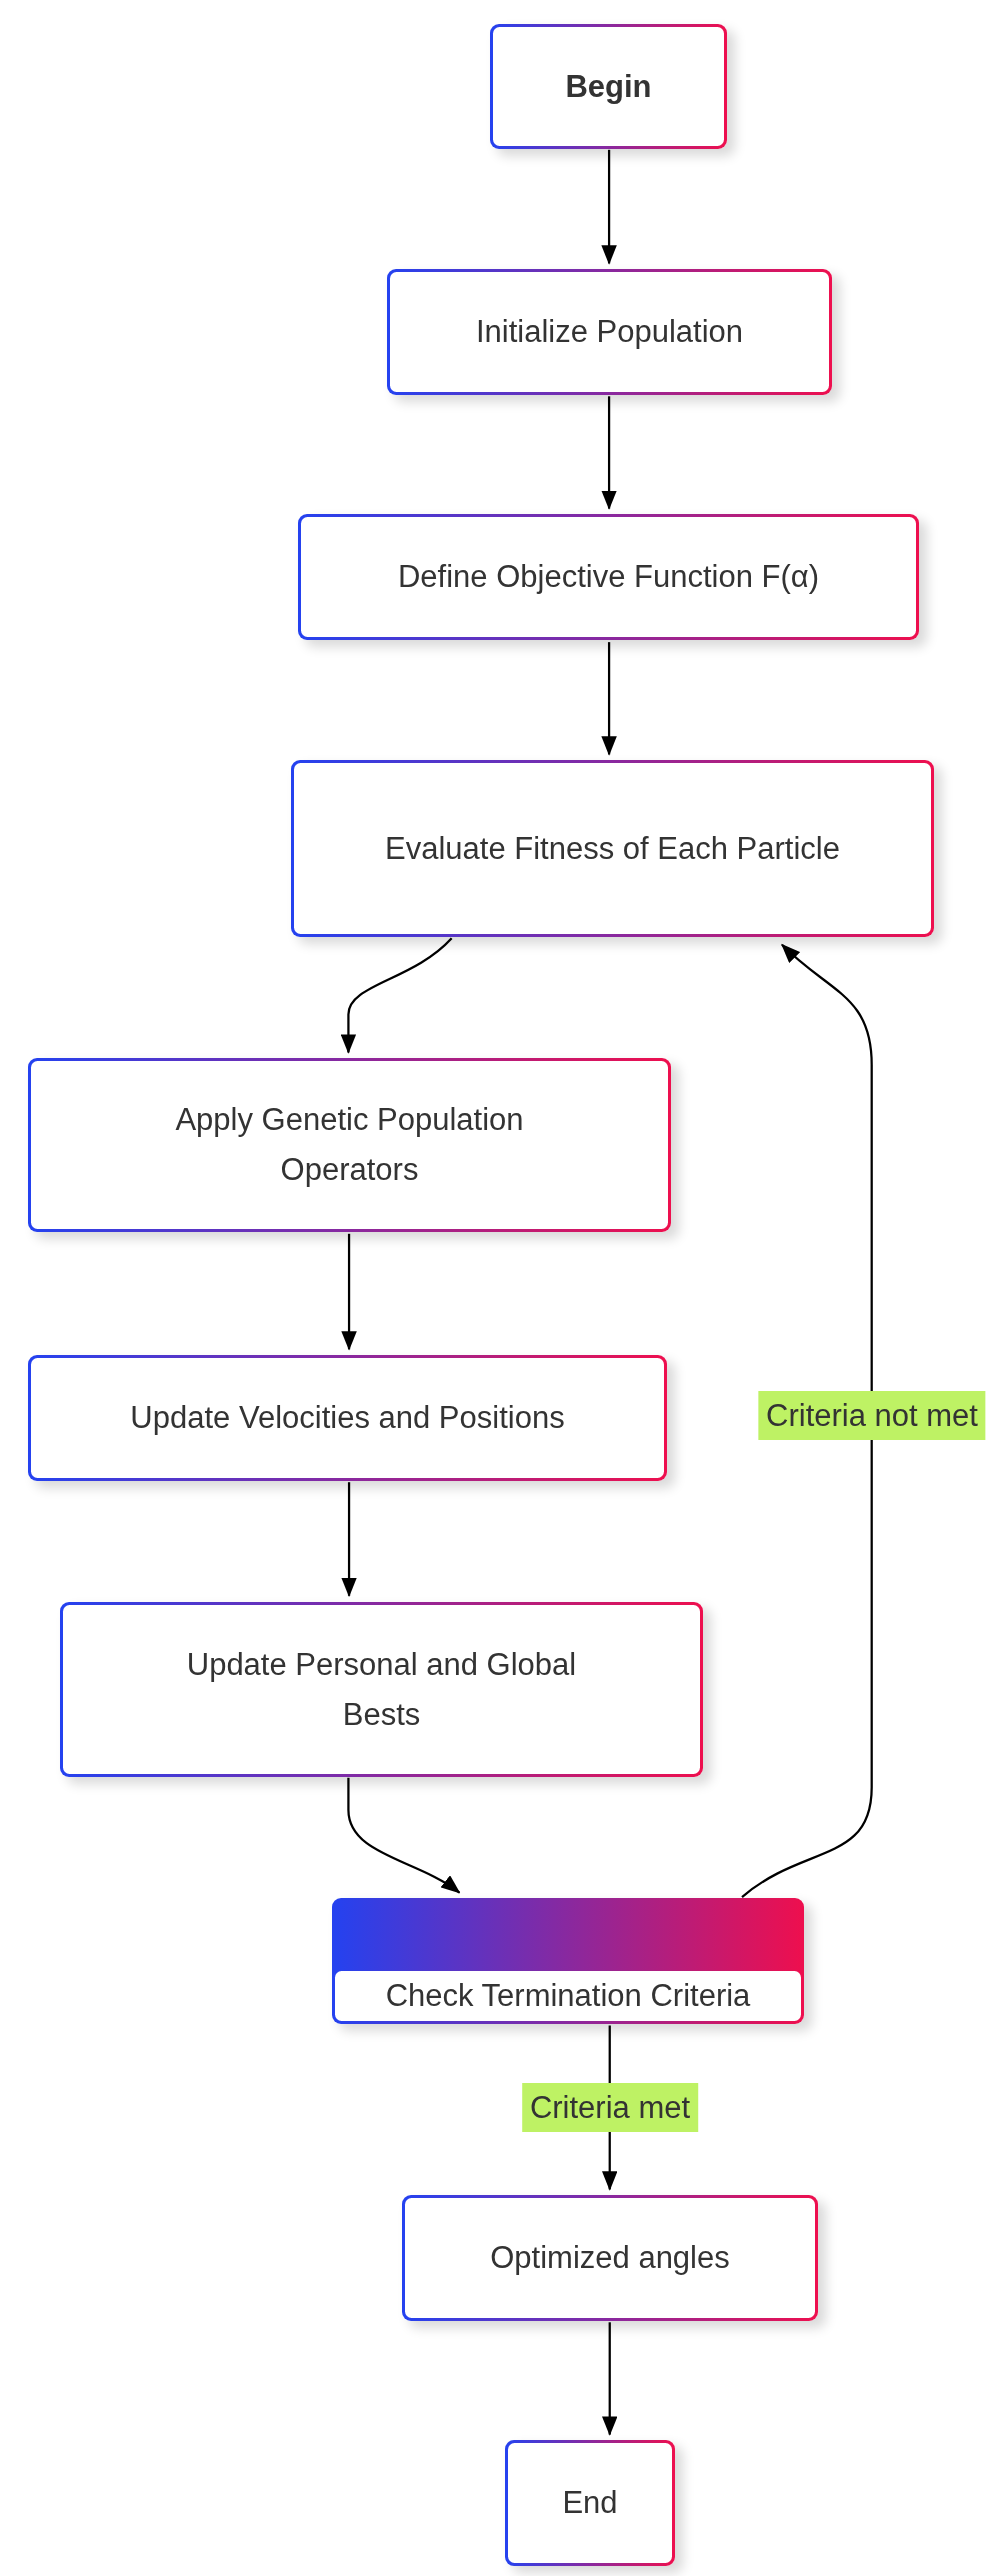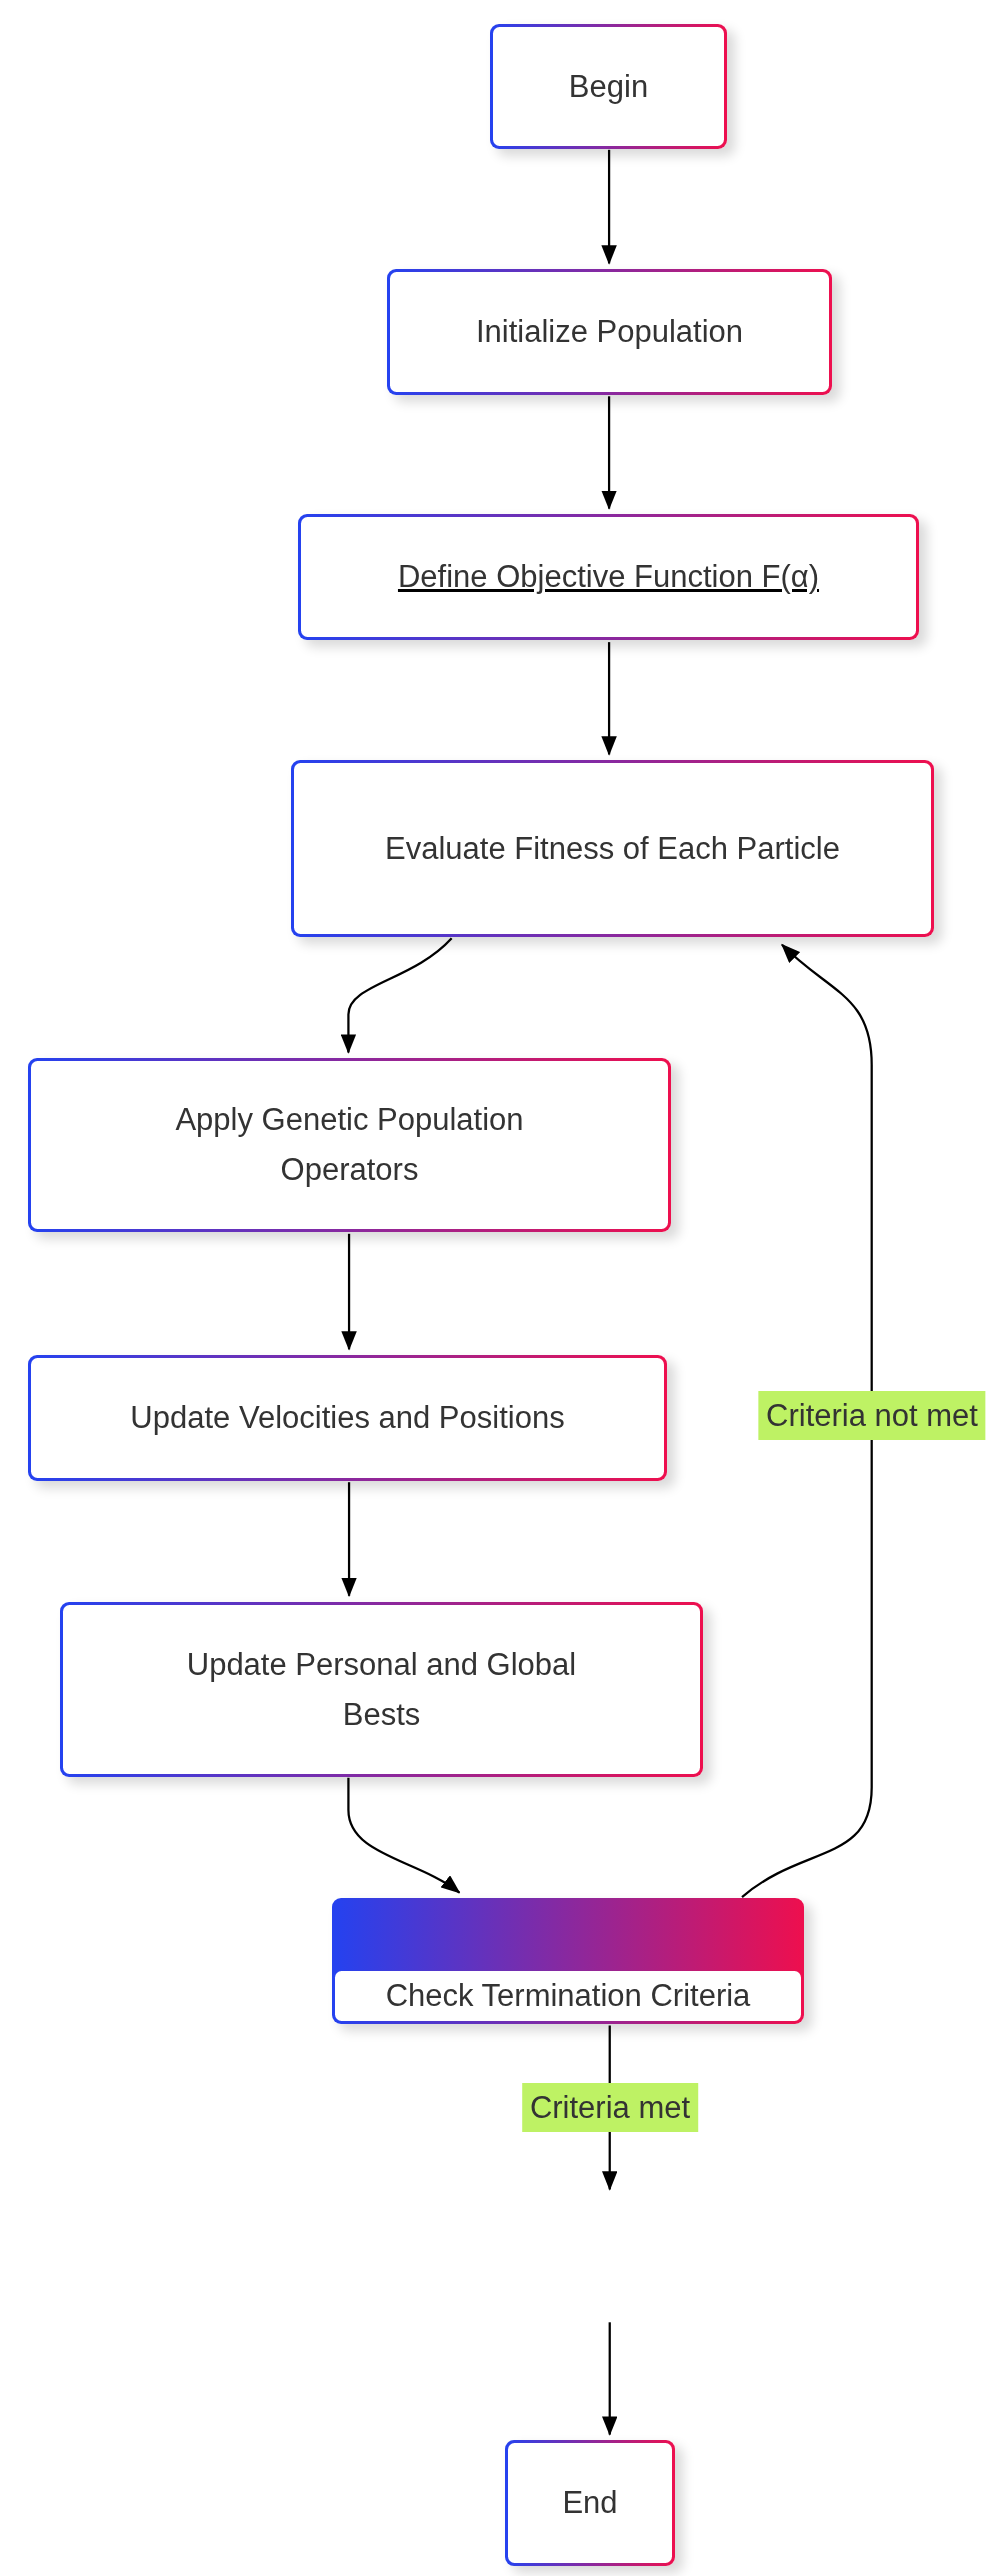--- a/index.html
+++ b/index.html
@@ -42,23 +42,23 @@
     font-size: 31px;
     line-height: 1.6;
   }
   .node-inner span { display: inline-block; }
   .wrap-720 span { max-width: 465px; }
   .wrap-740 span { max-width: 478px; }
   .wrap-730 span { max-width: 471px; }
   .nowrap span { white-space: nowrap; }
 
   
-  #node-begin        { left: 490px;  top: 24px;   width: 237px; height: 125px; }
+  #node-begin        { left: 490px;  top: 24px;   width: 237px; height: 125px; font-weight: bold; }
   #node-initialize   { left: 387px;  top: 269px;  width: 445px; height: 126px; }
-  #node-define       { left: 298px;  top: 514px;  width: 621px; height: 126px; text-decoration: underline; }
+  #node-define       { left: 298px;  top: 514px;  width: 621px; height: 126px; }
   #node-evaluate     { left: 291px;  top: 760px; width: 643px; height: 177px; }
   #node-apply        { left: 28px;   top: 1058px; width: 643px; height: 174px; }
   #node-velocities   { left: 28px;   top: 1355px; width: 639px; height: 126px; }
   #node-bests        { left: 28px;   top: 1602px; width: 643px; height: 175px; margin-left: 32px; }
   #node-check        { left: 332px;  top: 1898px; width: 472px; height: 126px; align-items: flex-end; }
   #node-optimized    { left: 402px;  top: 2195px; width: 416px; height: 126px; }
   #node-end          { left: 505px;  top: 2440px; width: 170px; height: 126px; }
 
   .edge-label {
     position: absolute;
@@ -139,20 +139,25 @@
         <span>Update Personal and Global Bests</span>
       </div>
   </div>
 
   <div class="node" id="node-check">
     <div class="node-inner nowrap">
         <span>Check Termination Criteria</span>
       </div>
   </div>
 
+  <div class="node" id="node-optimized">
+    <div class="node-inner nowrap">
+        <span>Optimized angles</span>
+      </div>
+  </div>
 
   <div class="node" id="node-end">
     <div class="node-inner nowrap">
         <span>End</span>
       </div>
   </div>
 
   <div class="edge-label" id="label-not-met">Criteria not met</div>
   <div class="edge-label" id="label-met">Criteria met</div>
 

